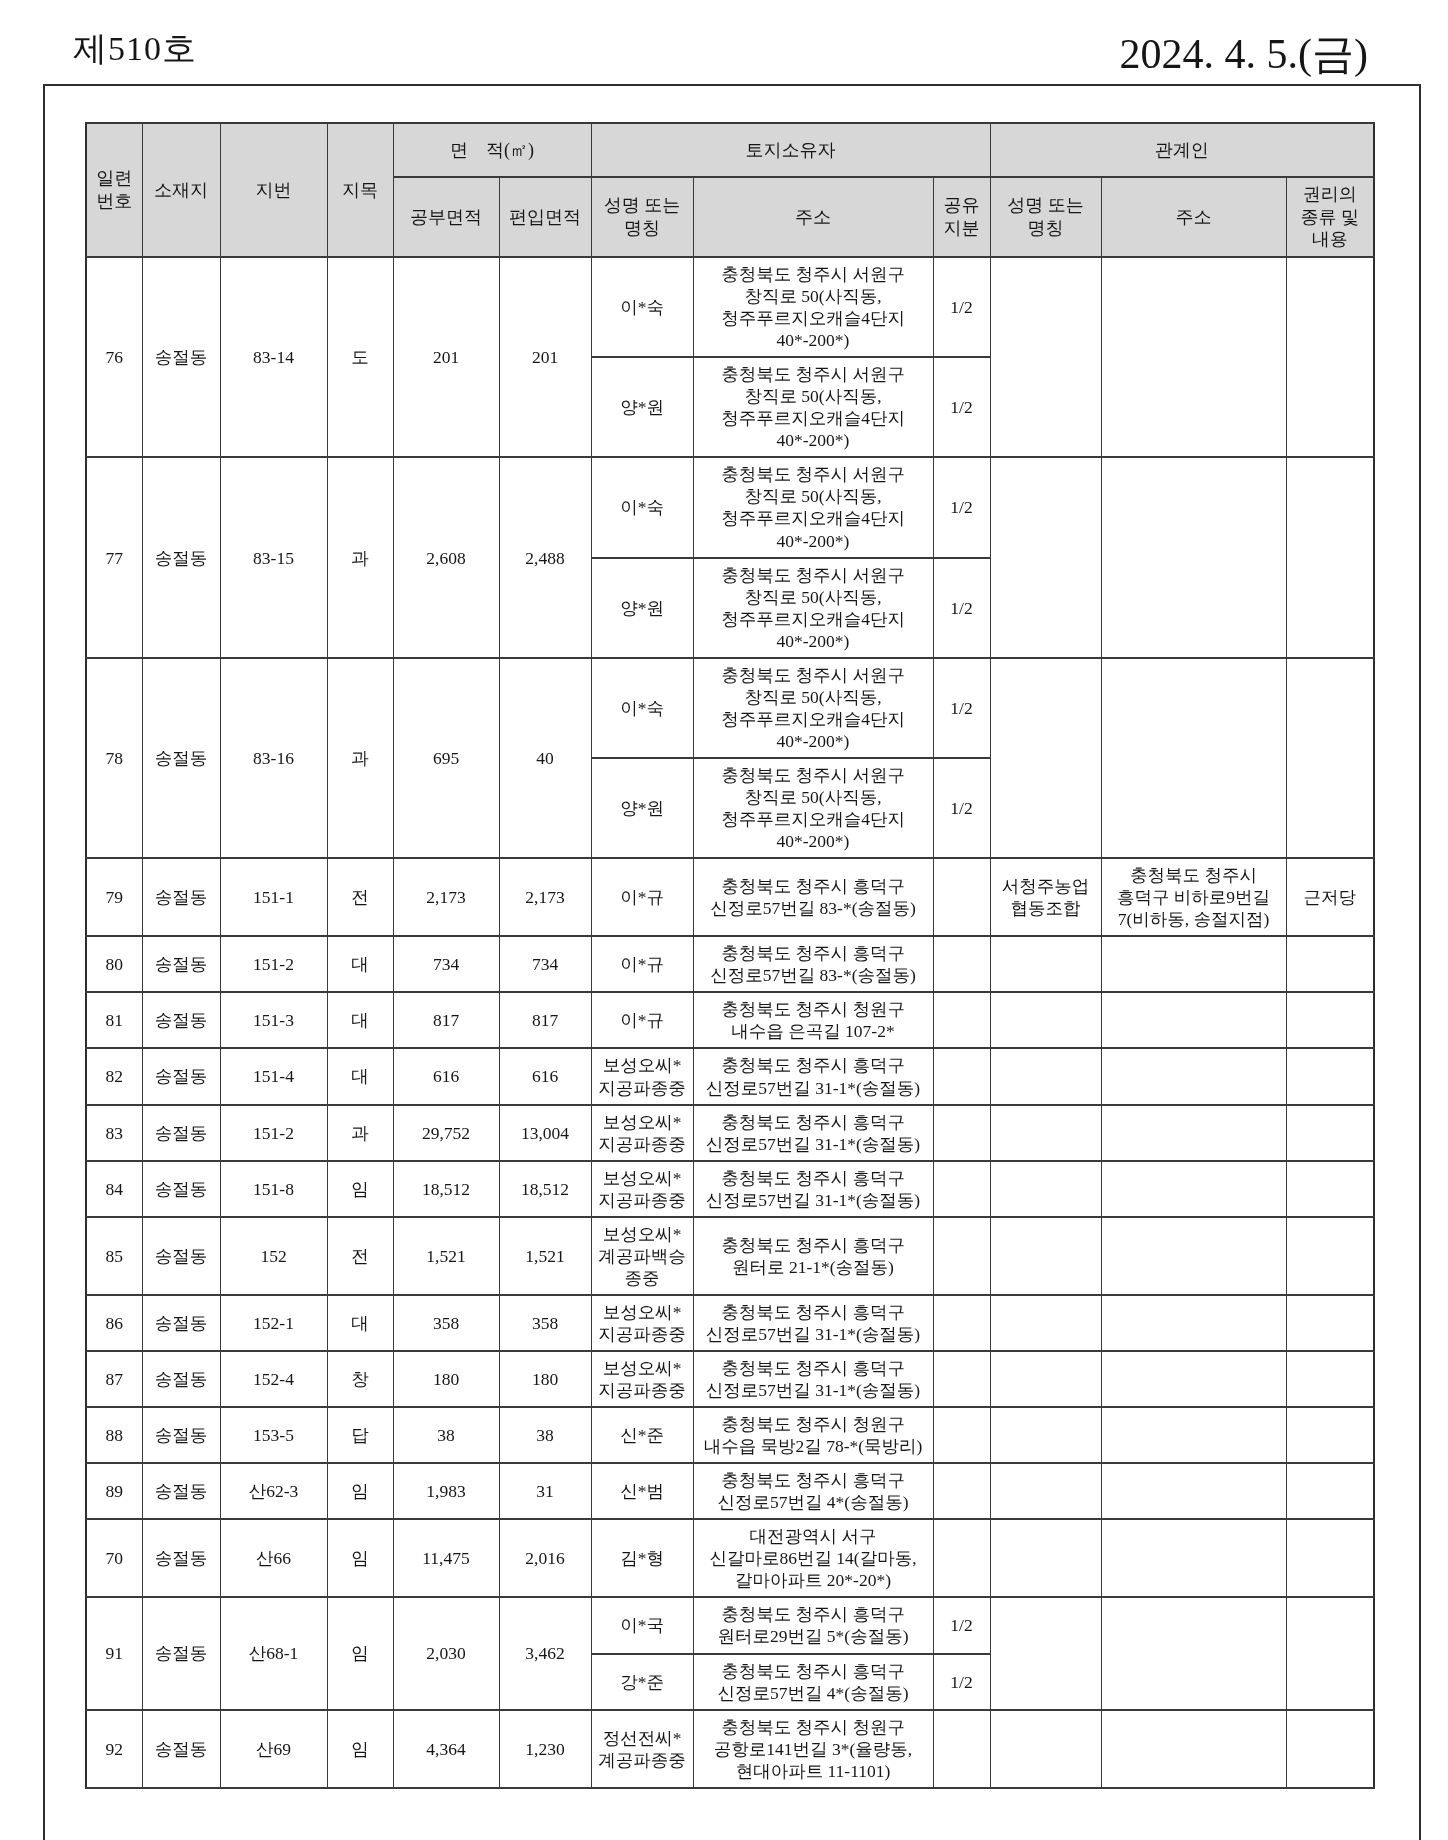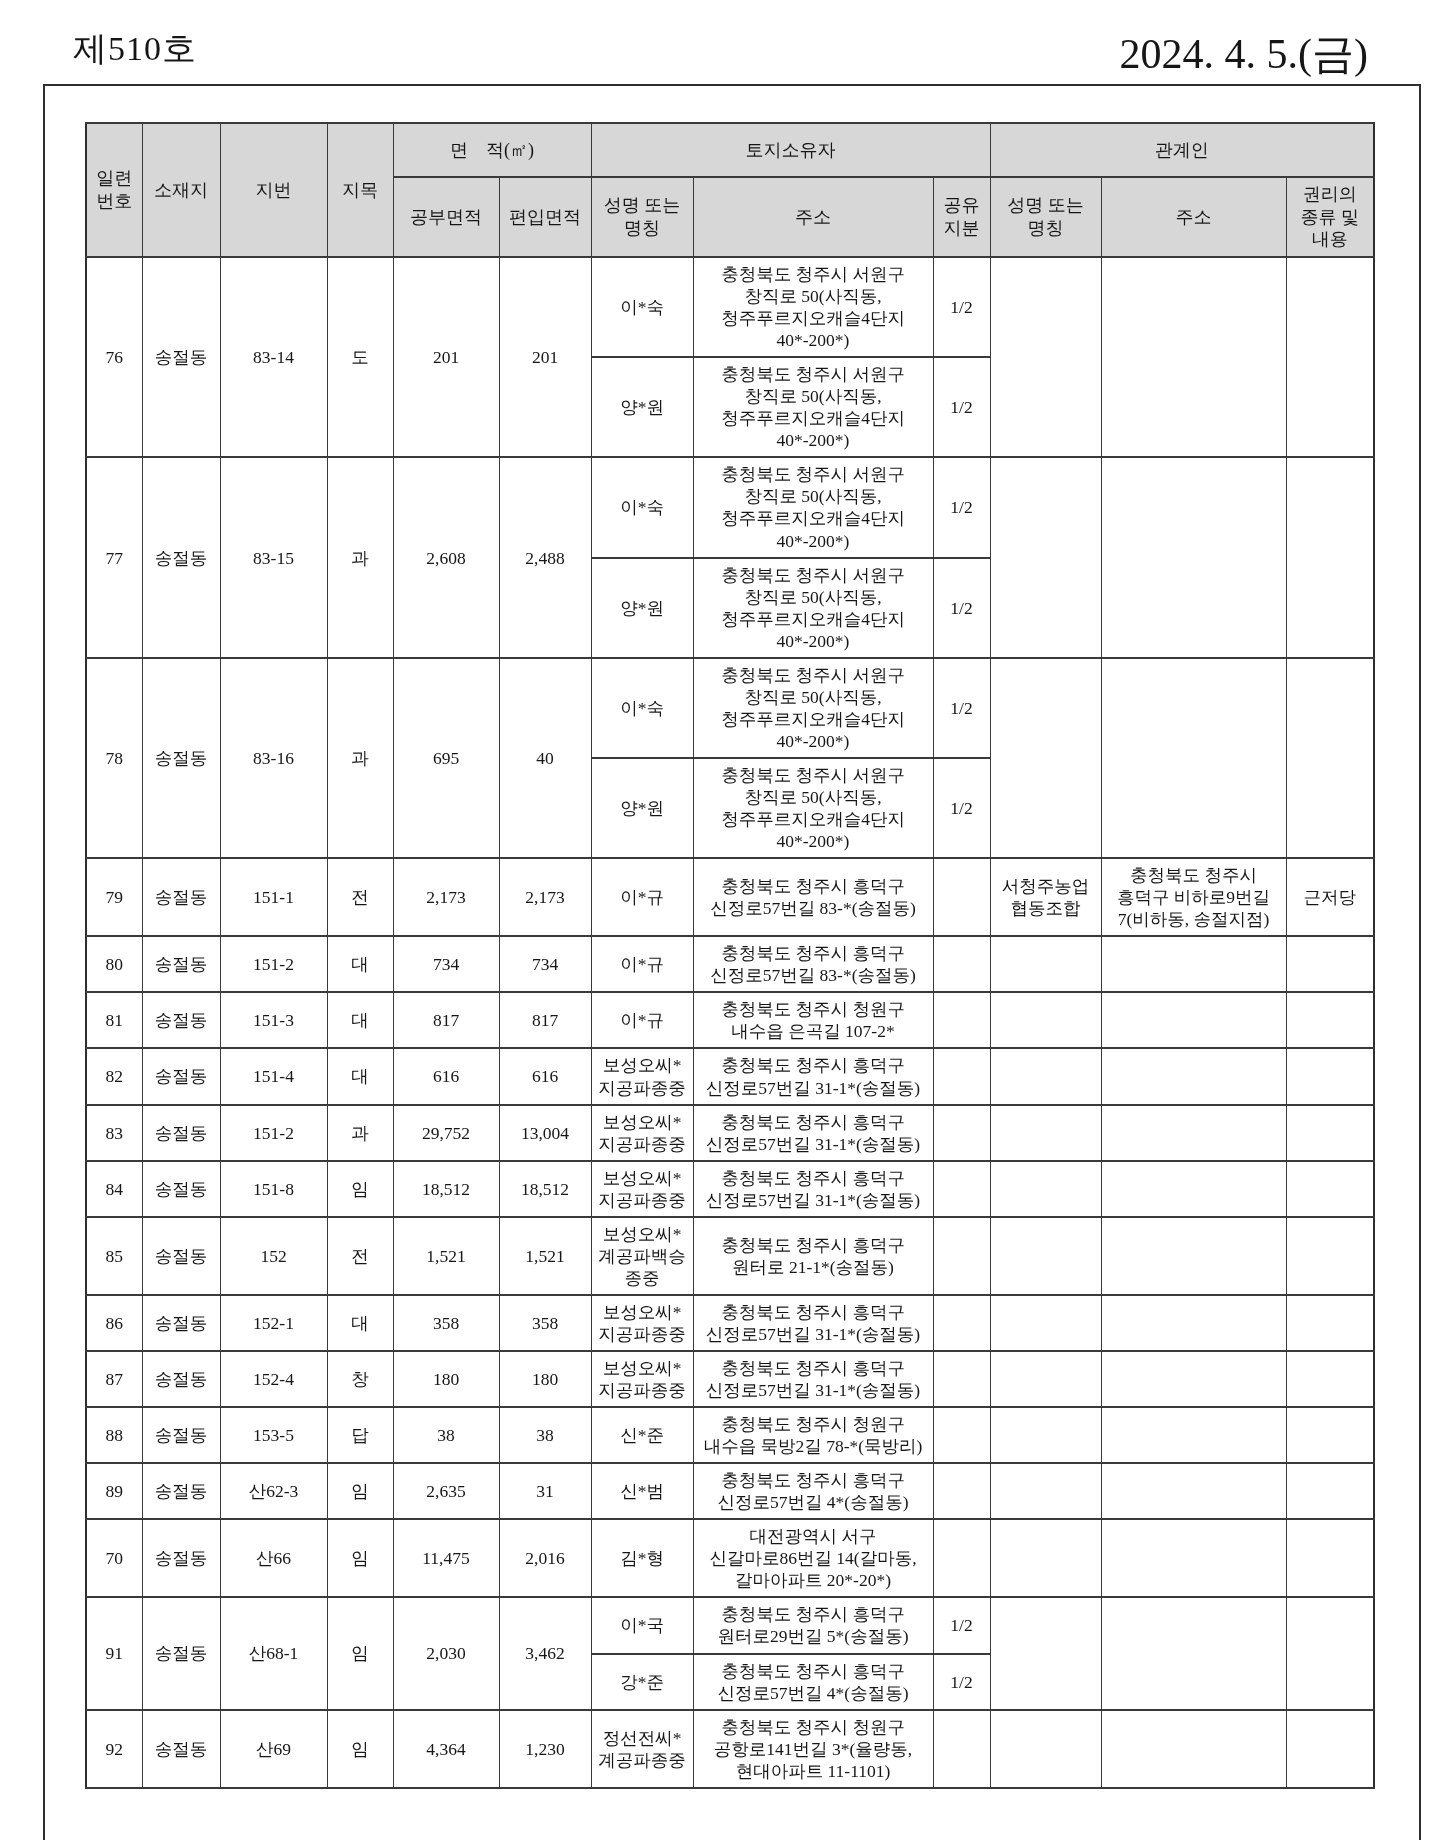--- a/index.html
+++ b/index.html
@@ -318,21 +318,21 @@
           <td></td>
           <td></td>
           <td></td>
           <td></td>
         </tr>
         <tr>
           <td>89</td>
           <td>송절동</td>
           <td>산62-3</td>
           <td>임</td>
-          <td>2,635</td>
+          <td>1,983</td>
           <td>31</td>
           <td>신*범</td>
           <td>충청북도 청주시 흥덕구
 신정로57번길 4*(송절동)</td>
           <td></td>
           <td></td>
           <td></td>
           <td></td>
         </tr>
         <tr>

